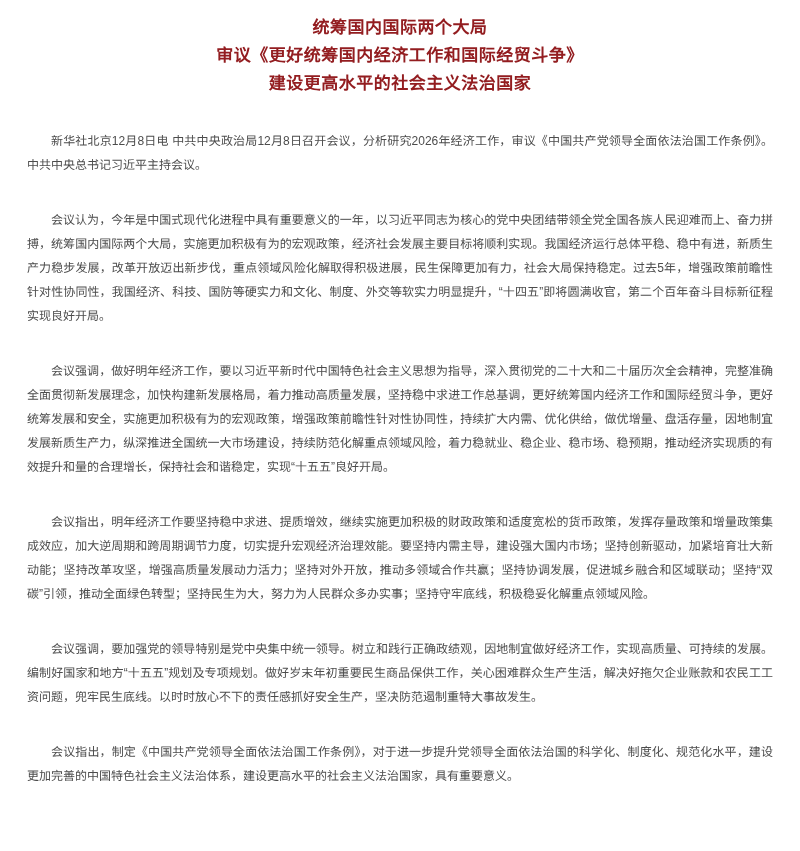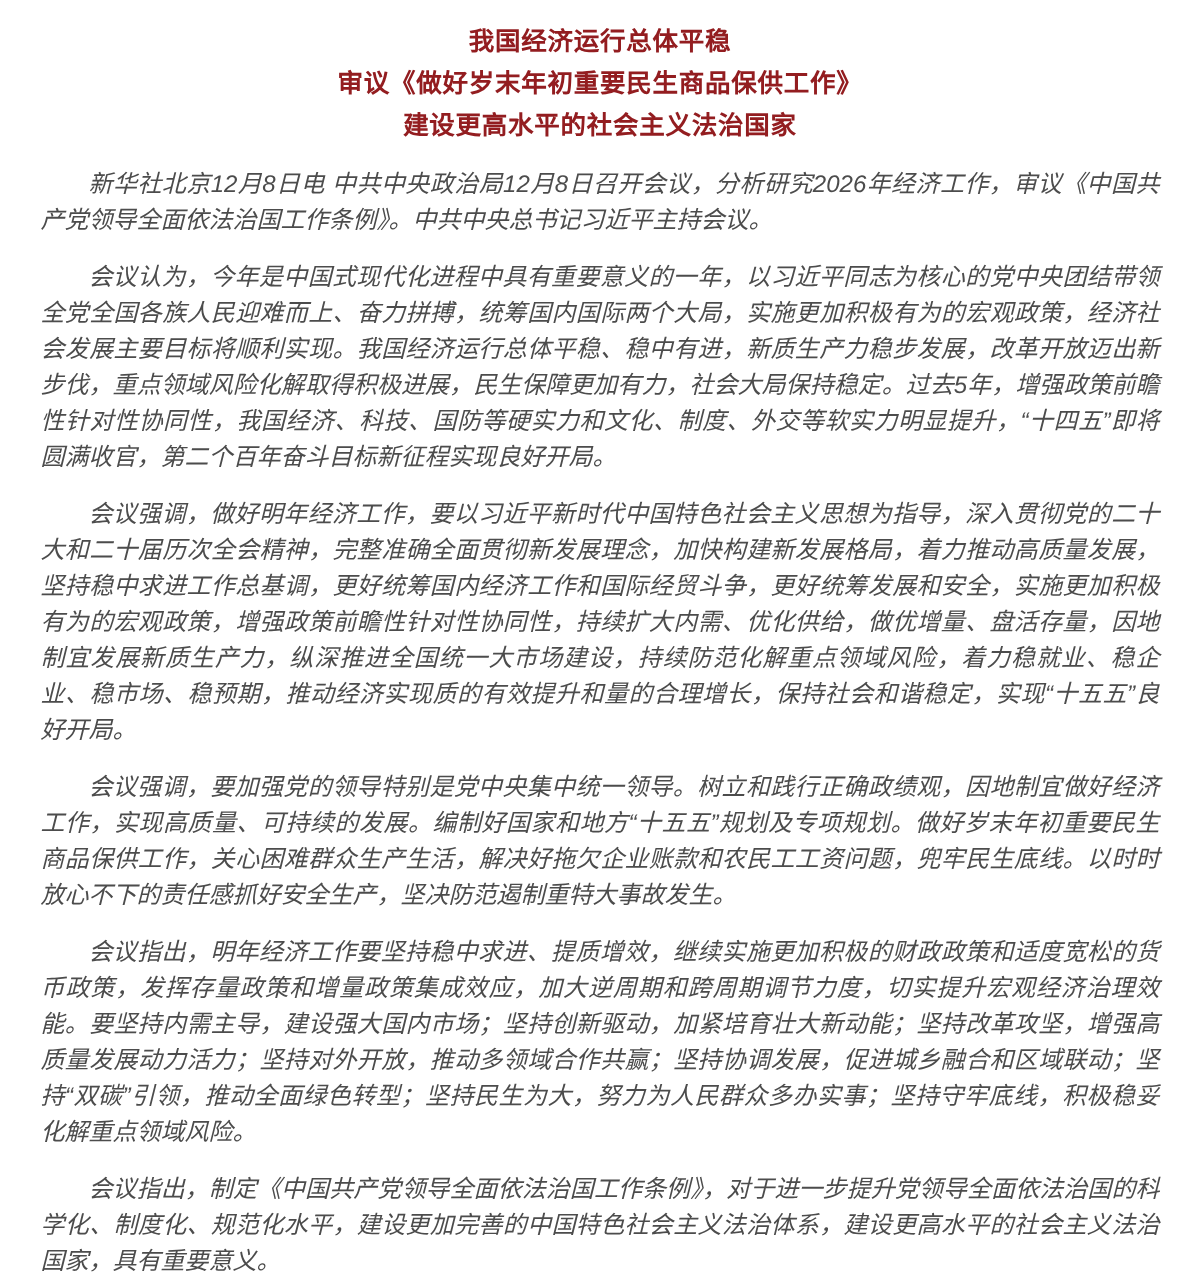--- a/index.html
+++ b/index.html
@@ -27,43 +27,42 @@
   }
   .headline-line {
     color: var(--headline-color);
     font-weight: bold;
     font-size: 17px;
     line-height: 28px;
     letter-spacing: 0.5px;
   }
   .article p {
     color: var(--body-color);
-    font-size: 16px;
+    font-size: 12px;
     line-height: 24px;
     text-indent: 2em;
     text-align: justify;
-    margin: 14px 0;
+    margin: 31px 0;
     word-break: break-all;
-    font-style: italic;
   }
 </style>
 </head>
 <body>
 
 <div class="page">
 
   <header class="headline">
-    <div class="headline-line">我国经济运行总体平稳</div>
-    <div class="headline-line">审议《做好岁末年初重要民生商品保供工作》</div>
+    <div class="headline-line">统筹国内国际两个大局</div>
+    <div class="headline-line">审议《更好统筹国内经济工作和国际经贸斗争》</div>
     <div class="headline-line">建设更高水平的社会主义法治国家</div>
   </header>
 
   <main class="article">
     <p>新华社北京12月8日电 中共中央政治局12月8日召开会议，分析研究2026年经济工作，审议《中国共产党领导全面依法治国工作条例》。中共中央总书记习近平主持会议。</p>
     <p>会议认为，今年是中国式现代化进程中具有重要意义的一年，以习近平同志为核心的党中央团结带领全党全国各族人民迎难而上、奋力拼搏，统筹国内国际两个大局，实施更加积极有为的宏观政策，经济社会发展主要目标将顺利实现。我国经济运行总体平稳、稳中有进，新质生产力稳步发展，改革开放迈出新步伐，重点领域风险化解取得积极进展，民生保障更加有力，社会大局保持稳定。过去5年，增强政策前瞻性针对性协同性，我国经济、科技、国防等硬实力和文化、制度、外交等软实力明显提升，“十四五”即将圆满收官，第二个百年奋斗目标新征程实现良好开局。</p>
     <p>会议强调，做好明年经济工作，要以习近平新时代中国特色社会主义思想为指导，深入贯彻党的二十大和二十届历次全会精神，完整准确全面贯彻新发展理念，加快构建新发展格局，着力推动高质量发展，坚持稳中求进工作总基调，更好统筹国内经济工作和国际经贸斗争，更好统筹发展和安全，实施更加积极有为的宏观政策，增强政策前瞻性针对性协同性，持续扩大内需、优化供给，做优增量、盘活存量，因地制宜发展新质生产力，纵深推进全国统一大市场建设，持续防范化解重点领域风险，着力稳就业、稳企业、稳市场、稳预期，推动经济实现质的有效提升和量的合理增长，保持社会和谐稳定，实现“十五五”良好开局。</p>
+    <p>会议指出，明年经济工作要坚持稳中求进、提质增效，继续实施更加积极的财政政策和适度宽松的货币政策，发挥存量政策和增量政策集成效应，加大逆周期和跨周期调节力度，切实提升宏观经济治理效能。要坚持内需主导，建设强大国内市场；坚持创新驱动，加紧培育壮大新动能；坚持改革攻坚，增强高质量发展动力活力；坚持对外开放，推动多领域合作共赢；坚持协调发展，促进城乡融合和区域联动；坚持“双碳”引领，推动全面绿色转型；坚持民生为大，努力为人民群众多办实事；坚持守牢底线，积极稳妥化解重点领域风险。</p>
     <p>会议强调，要加强党的领导特别是党中央集中统一领导。树立和践行正确政绩观，因地制宜做好经济工作，实现高质量、可持续的发展。编制好国家和地方“十五五”规划及专项规划。做好岁末年初重要民生商品保供工作，关心困难群众生产生活，解决好拖欠企业账款和农民工工资问题，兜牢民生底线。以时时放心不下的责任感抓好安全生产，坚决防范遏制重特大事故发生。</p>
-    <p>会议指出，明年经济工作要坚持稳中求进、提质增效，继续实施更加积极的财政政策和适度宽松的货币政策，发挥存量政策和增量政策集成效应，加大逆周期和跨周期调节力度，切实提升宏观经济治理效能。要坚持内需主导，建设强大国内市场；坚持创新驱动，加紧培育壮大新动能；坚持改革攻坚，增强高质量发展动力活力；坚持对外开放，推动多领域合作共赢；坚持协调发展，促进城乡融合和区域联动；坚持“双碳”引领，推动全面绿色转型；坚持民生为大，努力为人民群众多办实事；坚持守牢底线，积极稳妥化解重点领域风险。</p>
     <p>会议指出，制定《中国共产党领导全面依法治国工作条例》，对于进一步提升党领导全面依法治国的科学化、制度化、规范化水平，建设更加完善的中国特色社会主义法治体系，建设更高水平的社会主义法治国家，具有重要意义。</p>
 
   </main>
 
 </div>
 
 </body></html>

